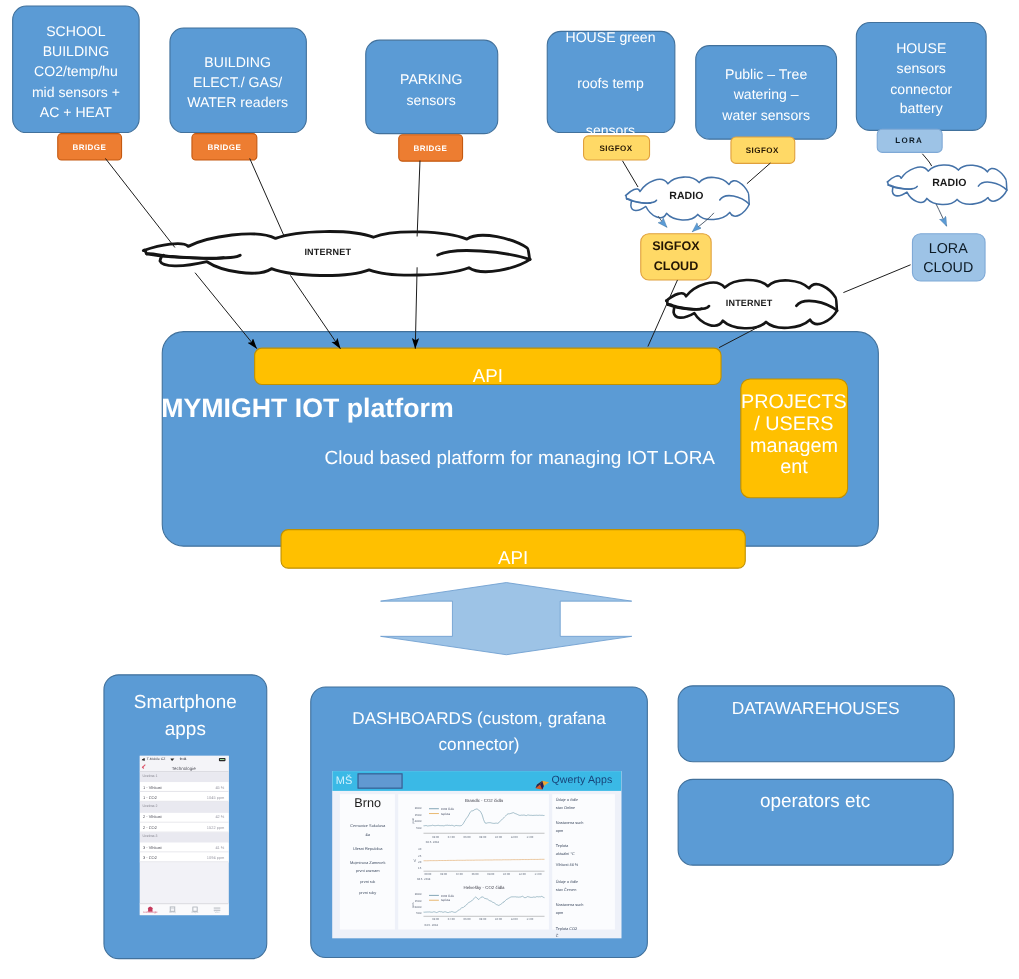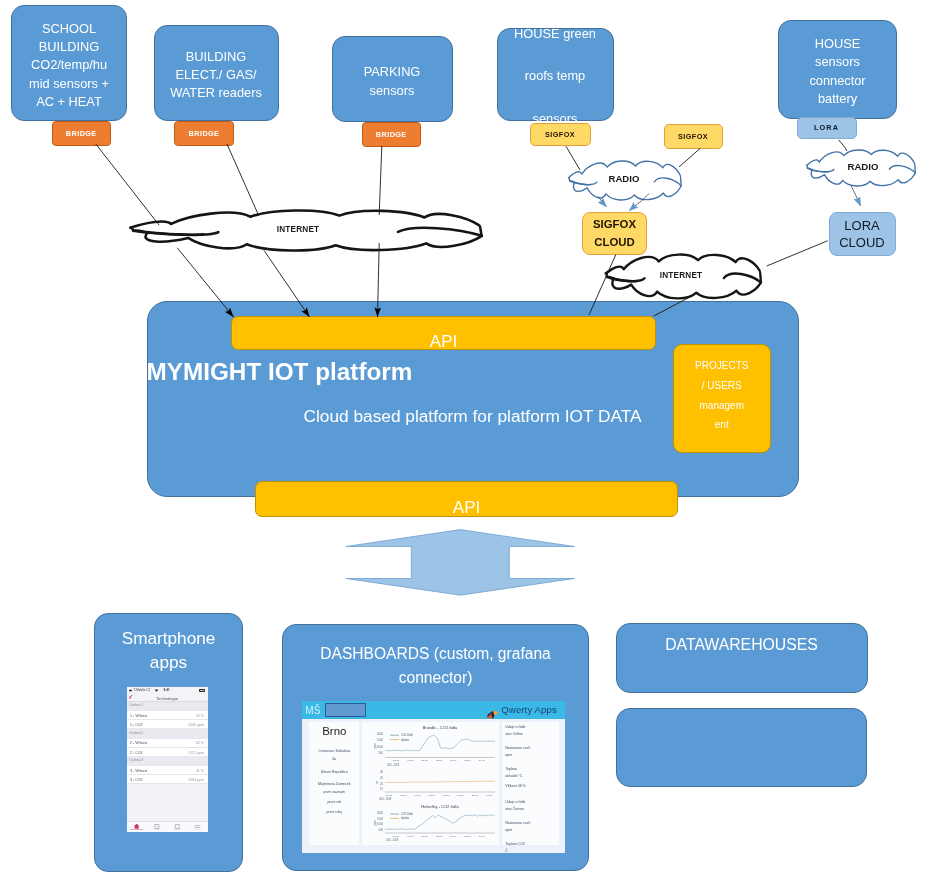--- a/index.html
+++ b/index.html
@@ -29,21 +29,21 @@
   .opc-lora { font-weight:normal; font-size:13px; }
   .opcloud .ln { line-height:17.5px; }
   .opc-sigfox { background:#FFD966; border:1px solid #E0A03C; border-radius:8px; color:#231503; }
   .opc-lora { background:#9DC3E6; border:1px solid #7FA9D6; border-radius:8px; color:#0d1b26; }
   .platform { position:absolute; background:#5B9BD5; border:1px solid #41719C; border-radius:20px; }
   .apibar { position:absolute; background:#FFC000; border:1px solid #BF9000; border-radius:7px;
             display:flex; align-items:center; justify-content:center;
             color:#ffffff; font-size:17px; padding-top:18px; }
   .projects { position:absolute; background:#FFC000; border:1px solid #BF9000; border-radius:9px;
               display:flex; flex-direction:column; align-items:center; justify-content:center;
-              text-align:center; color:#ffffff; font-size:10px; padding-bottom:5px; }
+              text-align:center; color:#ffffff; font-size:18px; padding-bottom:5px; }
   .projects .ln { line-height:19.9px; }
   .ptitle { position:absolute; color:#ffffff; font-size:24.3px; font-weight:bold;
             white-space:nowrap; }
   .psub { position:absolute; color:#ffffff; font-size:17.3px; text-align:center; white-space:nowrap; }
   .consumer { position:absolute; background:#5B9BD5; border:1px solid #41719C; border-radius:14px;
               color:#ffffff; font-size:15.8px; text-align:center; }
   .consumer .hdr { position:absolute; left:0; right:0; }
   .consumer .ln { line-height:24px; }
   .cloudlabel { position:absolute; font-weight:bold; color:#1a1a1a;
                 text-align:center; white-space:nowrap; }
@@ -105,20 +105,25 @@
     </div>
 <div class="srcbox" style="left:331.5px;top:36px;width:121px;height:86px;">
       <div class="ln">PARKING</div>
       <div class="ln">sensors</div>
     </div>
 <div class="srcbox" style="left:496.5px;top:27.5px;width:117px;height:93px;gap:24px;">
       <div class="ln">HOUSE green</div>
       <div class="ln">roofs temp</div>
       <div class="ln">sensors</div>
     </div>
+<div class="srcbox" style="left:632px;top:41px;width:129px;height:86px;">
+      <div class="ln">Public – Tree</div>
+      <div class="ln">watering –</div>
+      <div class="ln">water sensors</div>
+    </div>
 <div class="srcbox" style="left:778px;top:19.5px;width:119px;height:99px;">
       <div class="ln">HOUSE</div>
       <div class="ln">sensors</div>
       <div class="ln">connector</div>
       <div class="ln">battery</div>
     </div>
 <div class="gw gw-bridge" style="left:51.5px;top:121px;width:59.5px;height:25px;">BRIDGE</div>
 <div class="gw gw-bridge" style="left:174px;top:121px;width:60px;height:25px;">BRIDGE</div>
 <div class="gw gw-bridge" style="left:361.5px;top:122px;width:59.5px;height:25px;">BRIDGE</div>
 <div class="gw gw-sigfox" style="left:529.5px;top:122.5px;width:61px;height:23.5px;">SIGFOX</div>
@@ -131,21 +136,21 @@
 <div class="opcloud opc-lora" style="left:828.5px;top:212px;width:67px;height:44px;">
       <div class="ln">LORA</div>
       <div class="ln">CLOUD</div>
     </div>
 <div class="cloudlabel" style="left:233px;top:225px;width:130px;font-size:8.2px;letter-spacing:0.2px;">INTERNET</div>
 <div class="cloudlabel" style="left:616px;top:271px;width:130px;font-size:8.2px;letter-spacing:0.2px;">INTERNET</div>
 <div class="cloudlabel" style="left:559px;top:173px;width:130px;font-size:9.6px;letter-spacing:0.05px;">RADIO</div>
 <div class="cloudlabel" style="left:798px;top:161px;width:130px;font-size:9.6px;letter-spacing:0.05px;">RADIO</div>
 <div class="platform" style="left:146.5px;top:300.5px;width:652px;height:196.5px;"></div>
 <div class="ptitle" style="left:146.5px;top:358px;width:652px;">MYMIGHT IOT platform</div>
-<div class="psub" style="left:146.5px;top:406px;width:652px;">Cloud based platform for platform IOT DATA</div>
+<div class="psub" style="left:146.5px;top:406px;width:652px;">Cloud based platform for managing IOT LORA</div>
 <div class="apibar" style="left:231px;top:316px;width:425px;height:34px;">API</div>
 <div class="projects" style="left:672.5px;top:343.5px;width:98.5px;height:109px;">
       <div class="ln">PROJECTS</div>
       <div class="ln">/ USERS</div>
       <div class="ln">managem</div>
       <div class="ln">ent</div>
     </div>
 <div class="apibar" style="left:255px;top:481px;width:423px;height:36px;">API</div>
 <div class="consumer" style="left:94px;top:612.5px;width:149px;height:259px;font-size:17.2px;">
       <div class="hdr" style="top:12.5px;">
@@ -159,20 +164,21 @@
         <div class="ln">connector)</div>
       </div>
     </div>
 <div class="consumer" style="left:615.5px;top:622.5px;width:252px;height:70px;">
       <div class="hdr" style="top:9px;">
         <div class="ln">DATAWAREHOUSES</div>
       </div>
     </div>
 <div class="consumer" style="left:615.5px;top:708.2px;width:251px;height:79px;font-size:17.2px;">
       <div class="hdr" style="top:7px;">
+        <div class="ln">operators etc</div>
       </div>
     </div>
 <div class="shot" style="left:126.5px;top:687.4px;width:81.0px;height:144.8px;background:#F2F2F7;">
       <div style="position:absolute;left:0;top:0;width:100%;height:6.0px;background:#F4F4F8;">
         <span style="position:absolute;left:2px;top:1.6px;width:4px;height:2.6px;background:#2a2a2a;clip-path:polygon(0 62%,18% 62%,18% 100%,0 100%,0 62%,30% 38%,48% 38%,48% 100%,30% 100%,30% 38%,60% 16%,78% 16%,78% 100%,60% 100%);"></span>
         <span style="position:absolute;left:7px;top:0.6px;font-size:3.1px;color:#3a3a46;white-space:nowrap;">T-Mobile CZ</span>
         <span style="position:absolute;left:28px;top:1.4px;width:4px;height:3px;background:#2a2a2a;clip-path:polygon(50% 100%,0 25%,100% 25%);"></span>
         <span style="position:absolute;left:37px;top:0.6px;font-size:3.1px;color:#3a3a46;font-weight:bold;">9:41</span>
         <span style="position:absolute;right:2.5px;top:1.4px;width:6px;height:3px;border:0.5px solid #2a2a2a;border-radius:0.8px;background:#8fdc8f;"></span>
       </div>

